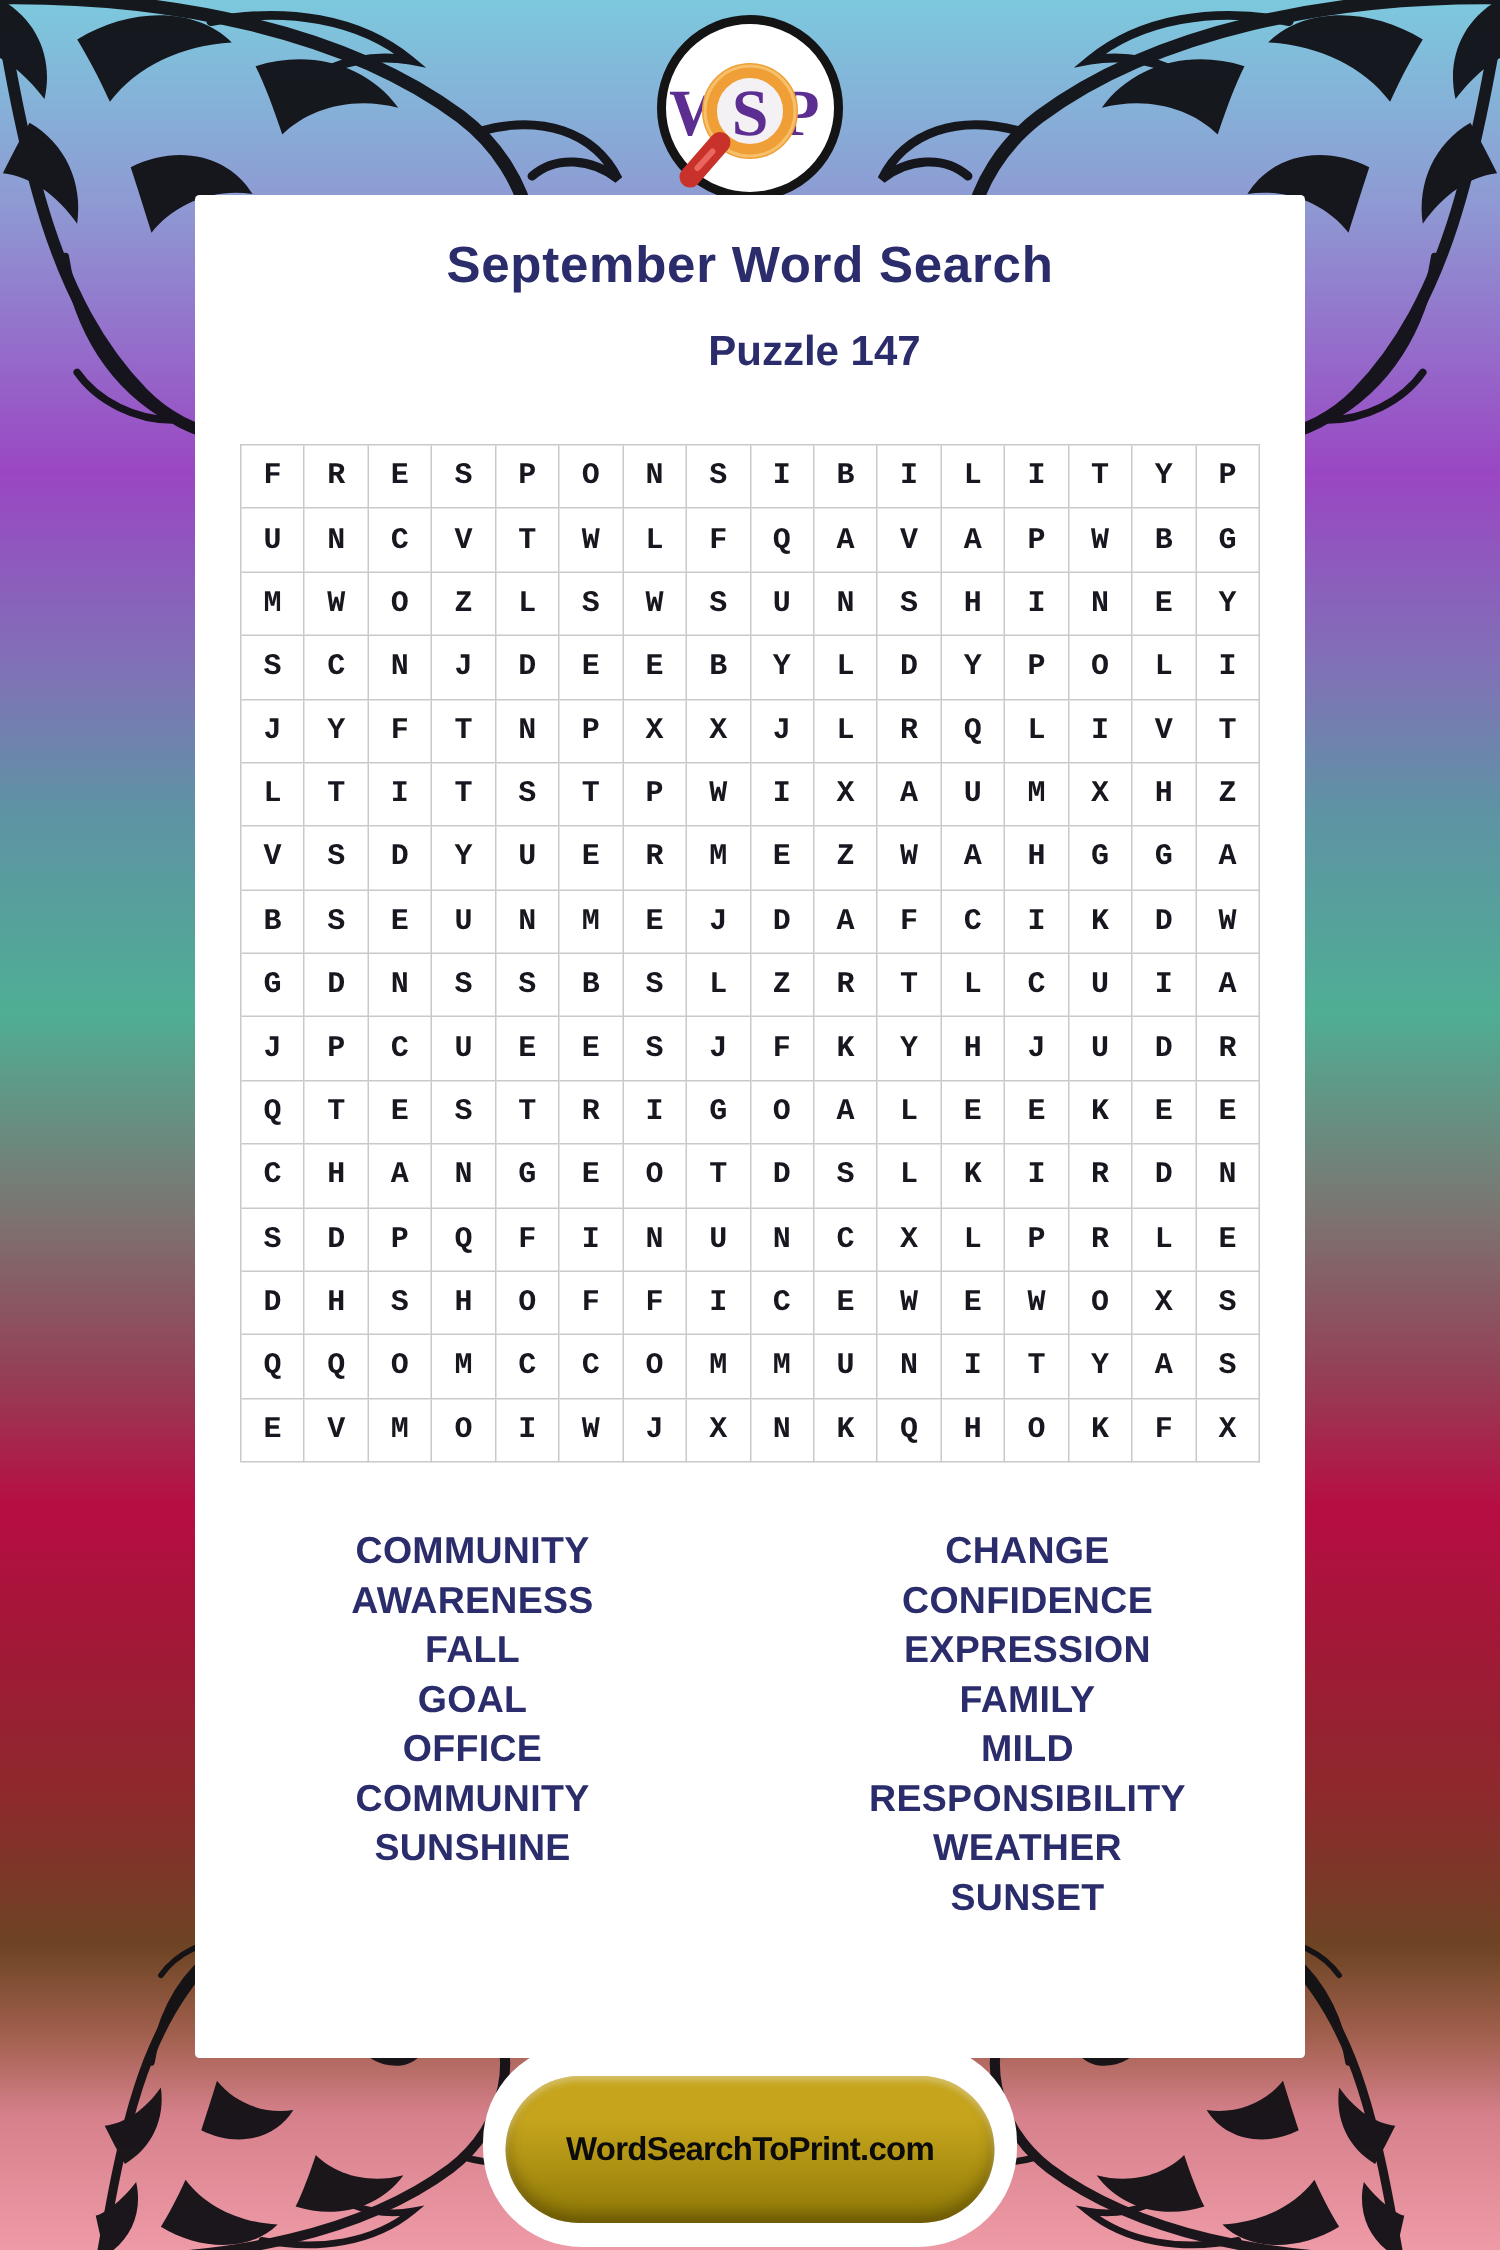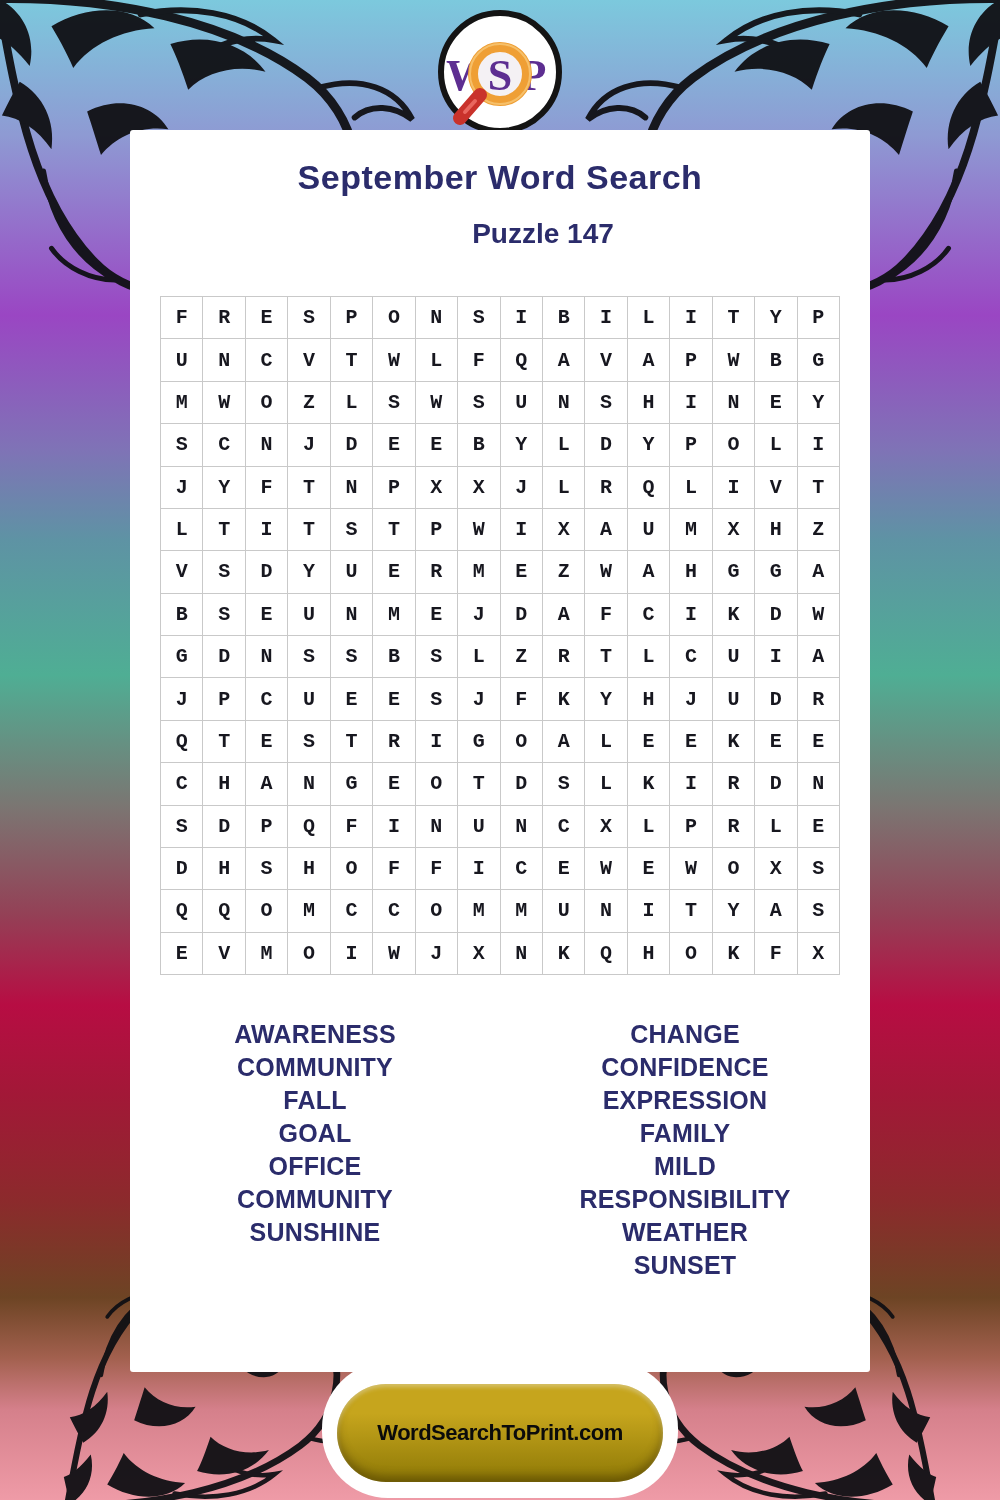--- a/index.html
+++ b/index.html
@@ -360,22 +360,22 @@
         <div class="cell">K</div>
         <div class="cell">Q</div>
         <div class="cell">H</div>
         <div class="cell">O</div>
         <div class="cell">K</div>
         <div class="cell">F</div>
         <div class="cell">X</div>
       </div>
     <div id="words">
       <div class="word-col" id="words-left">
+          <div class="word">COMMUNITY</div>
           <div class="word">AWARENESS</div>
-          <div class="word">COMMUNITY</div>
           <div class="word">FALL</div>
           <div class="word">GOAL</div>
           <div class="word">OFFICE</div>
           <div class="word">COMMUNITY</div>
           <div class="word">SUNSHINE</div>
         </div>
       <div class="word-col" id="words-right">
           <div class="word">CHANGE</div>
           <div class="word">CONFIDENCE</div>
           <div class="word">EXPRESSION</div>

